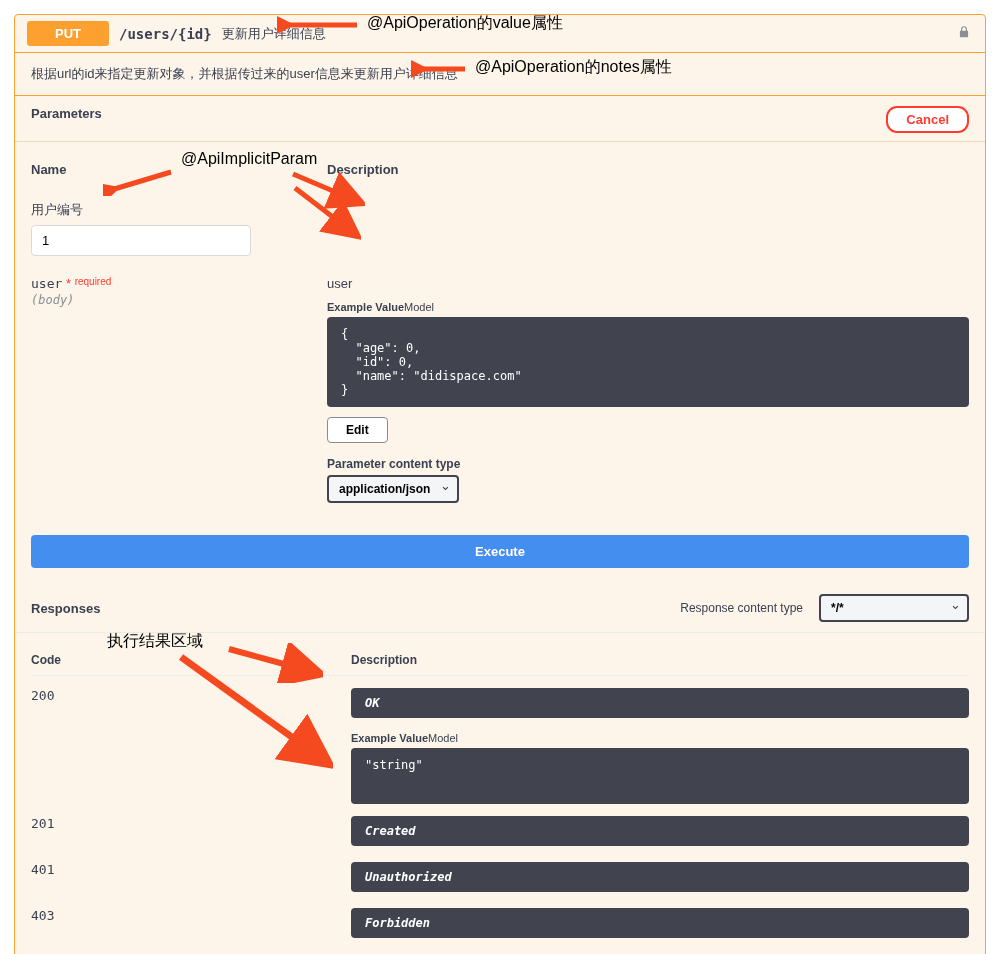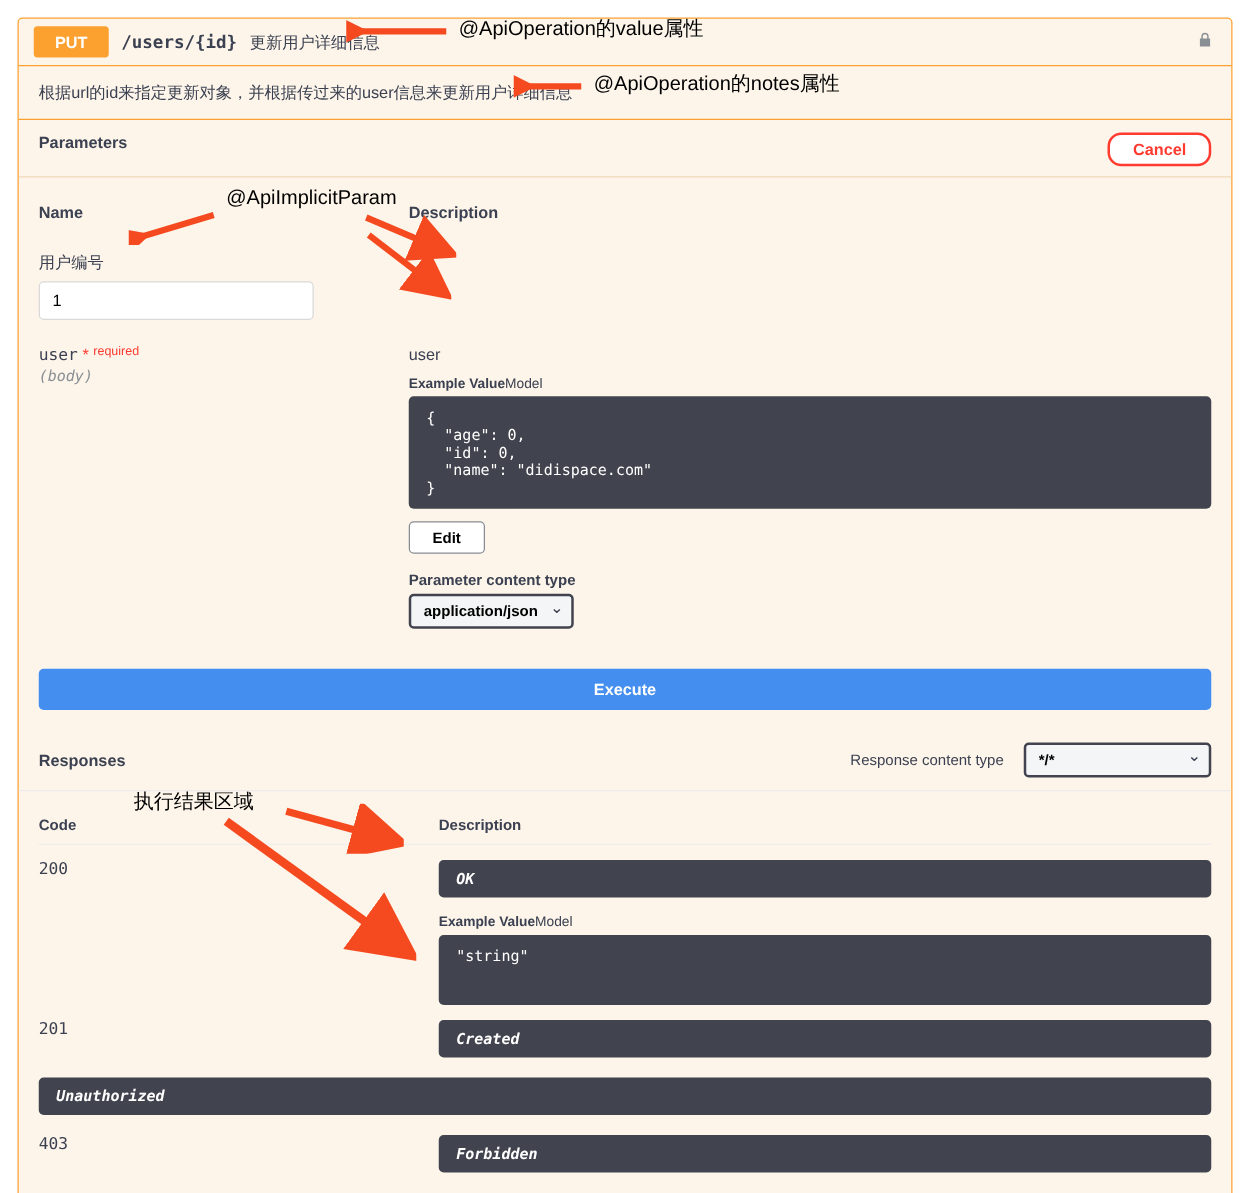--- a/index.html
+++ b/index.html
@@ -23,21 +23,21 @@
     gap: 10px;
     position: relative;
   }
   .method-badge {
     background: #fca130;
     color: #fff;
     font-weight: 700;
     font-size: 13px;
     text-align: center;
     padding: 5px 0;
-    width: 60px;
+    width: 82px;
     border-radius: 3px;
   }
   .path {
     font-family: ui-monospace, Menlo, monospace;
     font-weight: 600;
     font-size: 14px;
     color: #3b4151;
   }
   .summary {
     font-size: 13px;
@@ -365,20 +365,21 @@
     </div>
 
     <div class="resp-row">
       <div class="code-cell">201</div>
       <div class="desc-cell">
         <div class="desc-pill">Created</div>
       </div>
     </div>
 
     <div class="resp-row">
+      <div class="code-cell">401</div>
       <div class="desc-cell">
         <div class="desc-pill">Unauthorized</div>
       </div>
     </div>
 
     <div class="resp-row">
       <div class="code-cell">403</div>
       <div class="desc-cell">
         <div class="desc-pill">Forbidden</div>
       </div>

